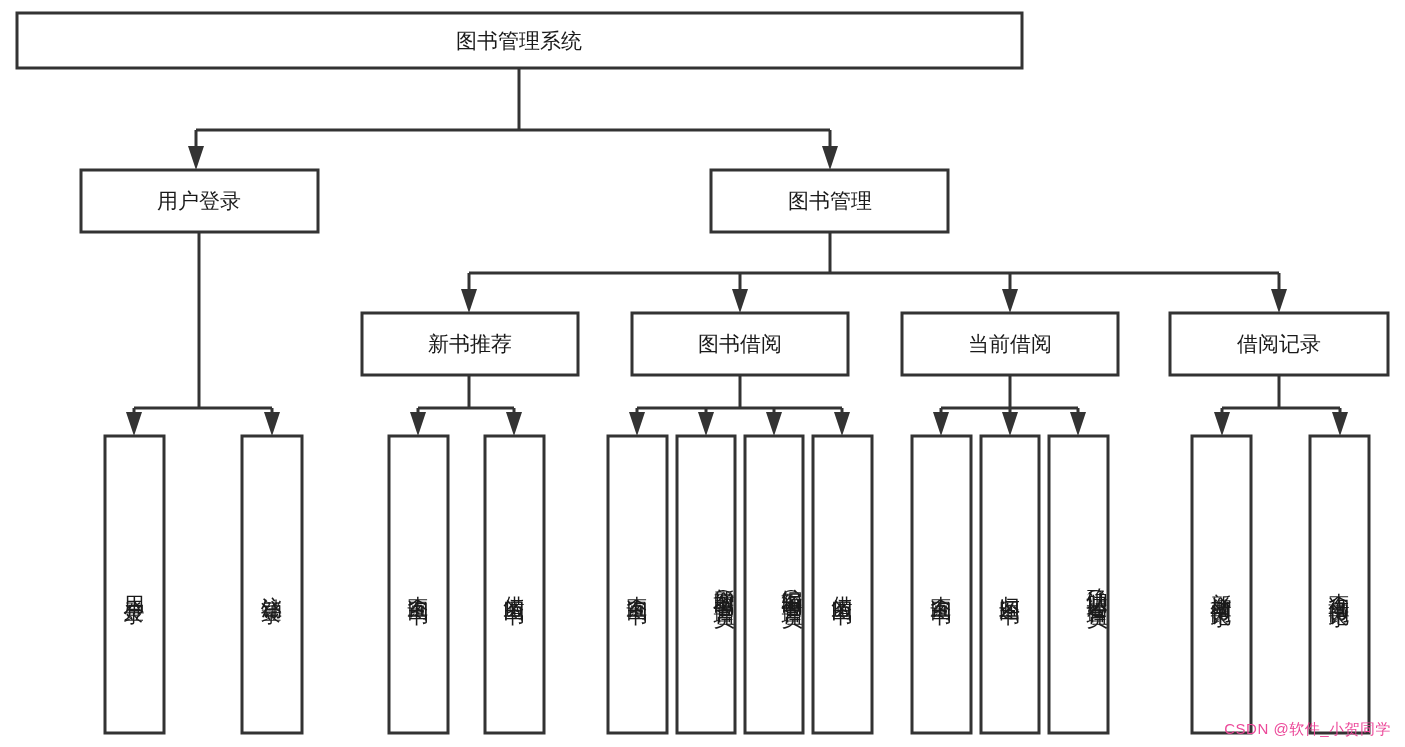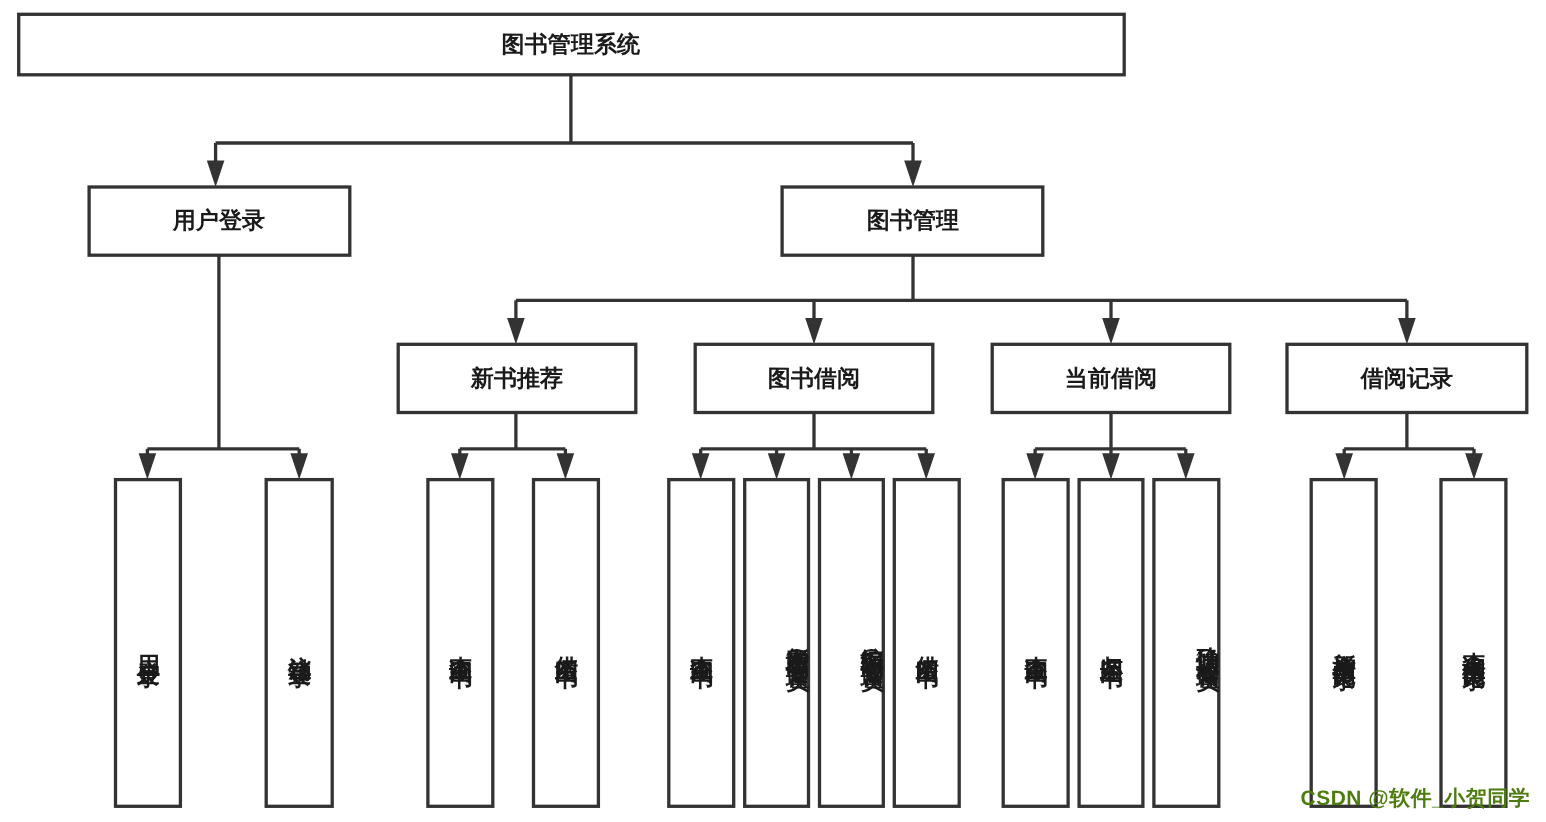--- a/index.html
+++ b/index.html
@@ -11,21 +11,20 @@
     width: 1405px;
     height: 747px;
     font-family: "Liberation Sans", "DejaVu Sans", sans-serif;
     overflow: hidden;
     position: relative;
   }
   #diagram-root {
     position: relative;
     width: 1405px;
     height: 747px;
-    font-weight: bold;
   }
   svg.diagram-svg {
     display: block;
     width: 1405px;
     height: 747px;
   }
   .node-box {
     fill: #ffffff;
     stroke: #333333;
     stroke-width: 3;
@@ -60,22 +59,22 @@
     letter-spacing: 3px;
     line-height: 1;
     white-space: nowrap;
     pointer-events: none;
   }
   .watermark {
     position: absolute;
     right: 14px;
     bottom: 8px;
     font-family: "Liberation Sans", "DejaVu Sans", sans-serif;
-    font-size: 19px;
-    color: #4d7c0f;
+    font-size: 15px;
+    color: #ec4899;
     white-space: nowrap;
     letter-spacing: 0.5px;
   }
 </style>
 </head>
 <body>
 
 <div id="diagram-root">
 
   <svg class="diagram-svg" viewBox="0 0 1405 747" xmlns="http://www.w3.org/2000/svg">

